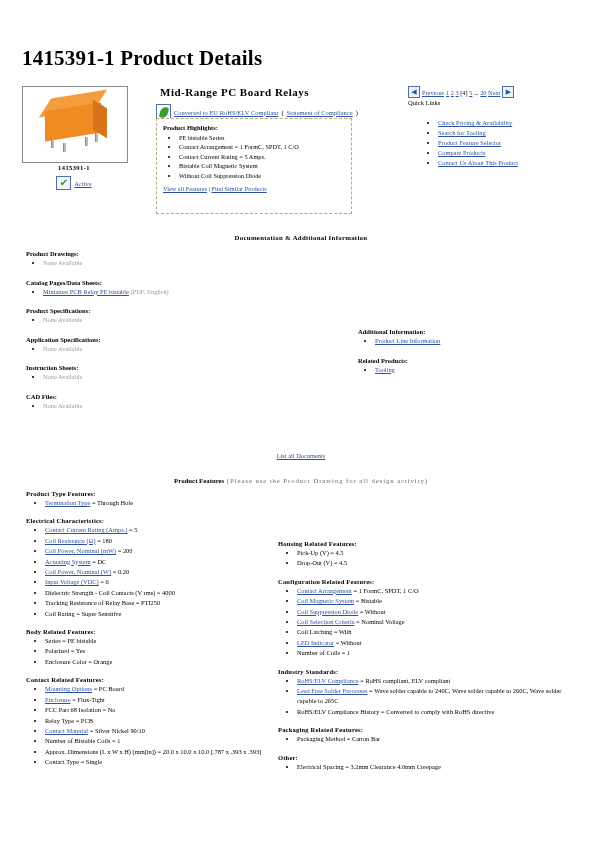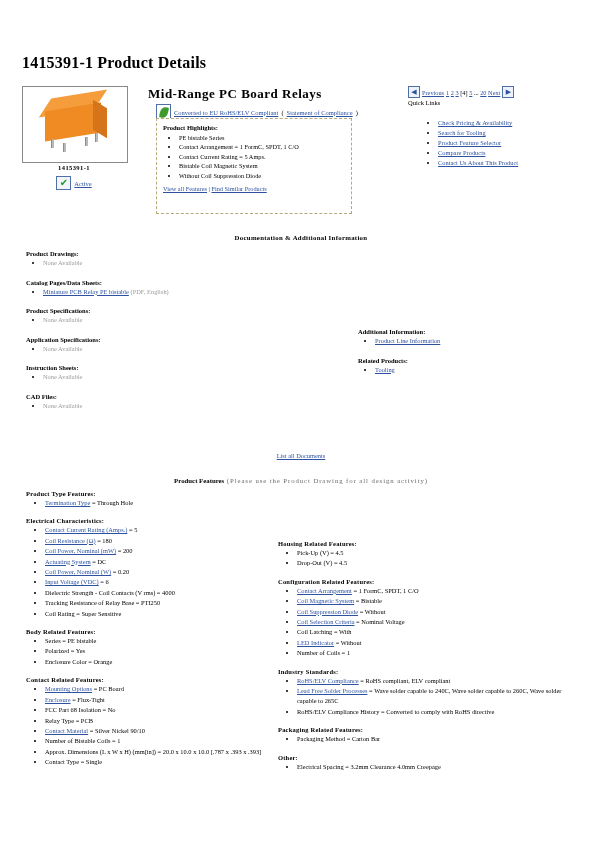--- a/index.html
+++ b/index.html
@@ -21,25 +21,24 @@
     width: 602px;
     height: 850px;
     padding: 0;
   }
 
   
   .page-title {
     position: absolute;
     left: 22px;
     top: 46px;
-    font-size: 16px;
+    font-size: 21px;
     font-weight: bold;
     letter-spacing: 0.2px;
     font-family: "Liberation Serif", "DejaVu Serif", serif;
-    margin-top: 8px;
   }
 
   
   .product-image-box {
     position: absolute;
     left: 22px;
     top: 86px;
     width: 104px;
     height: 75px;
     border: 1px solid #8a8a8a;
@@ -117,24 +116,24 @@
     color: #1f9b29;
     font-size: 10px;
     font-weight: bold;
     line-height: 1;
     font-family: "DejaVu Sans", sans-serif;
   }
 
   
   .family-title {
     position: absolute;
-    left: 148px;
+    left: 160px;
     top: 86px;
     font-weight: bold;
-    font-size: 13px;
+    font-size: 11px;
     letter-spacing: 0.5px;
   }
   .rohs-row {
     position: absolute;
     left: 156px;
     top: 104px;
     display: flex;
     align-items: center;
     gap: 3px;
   }

